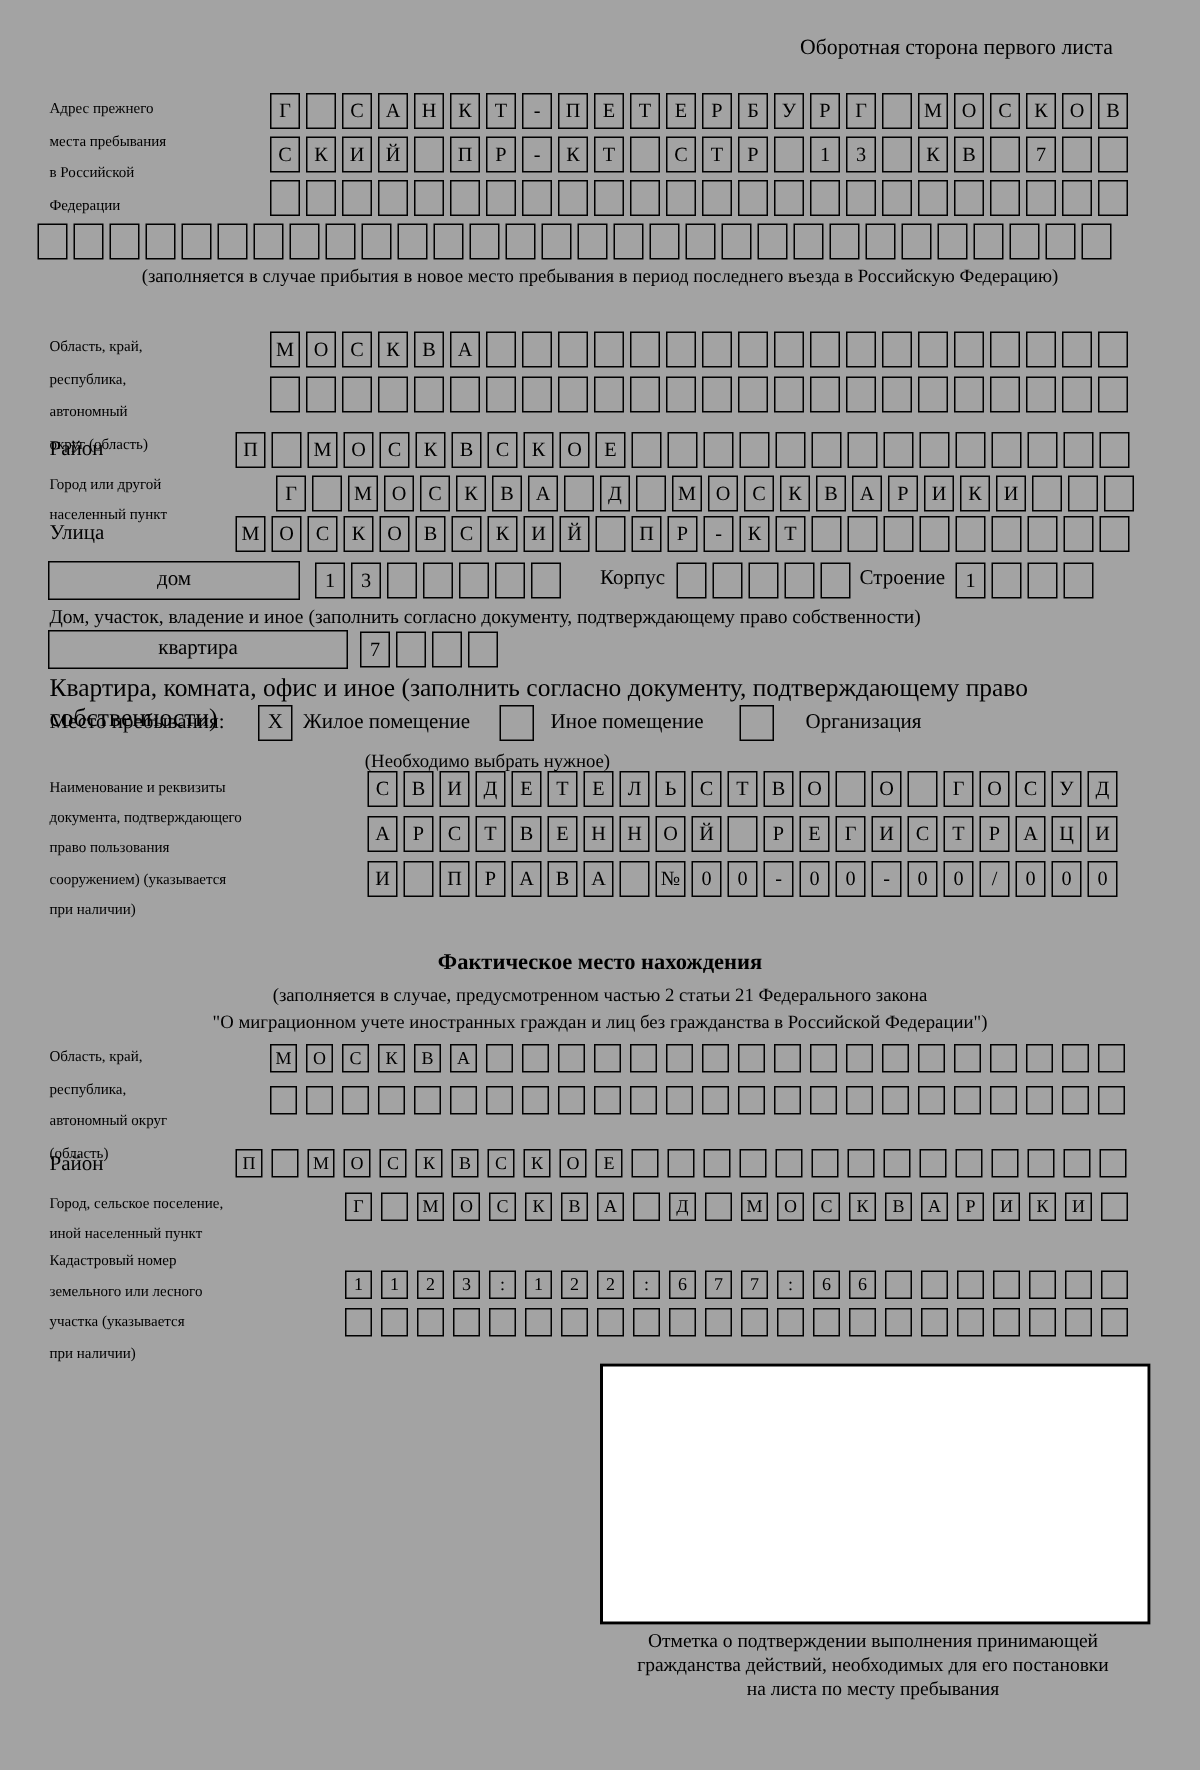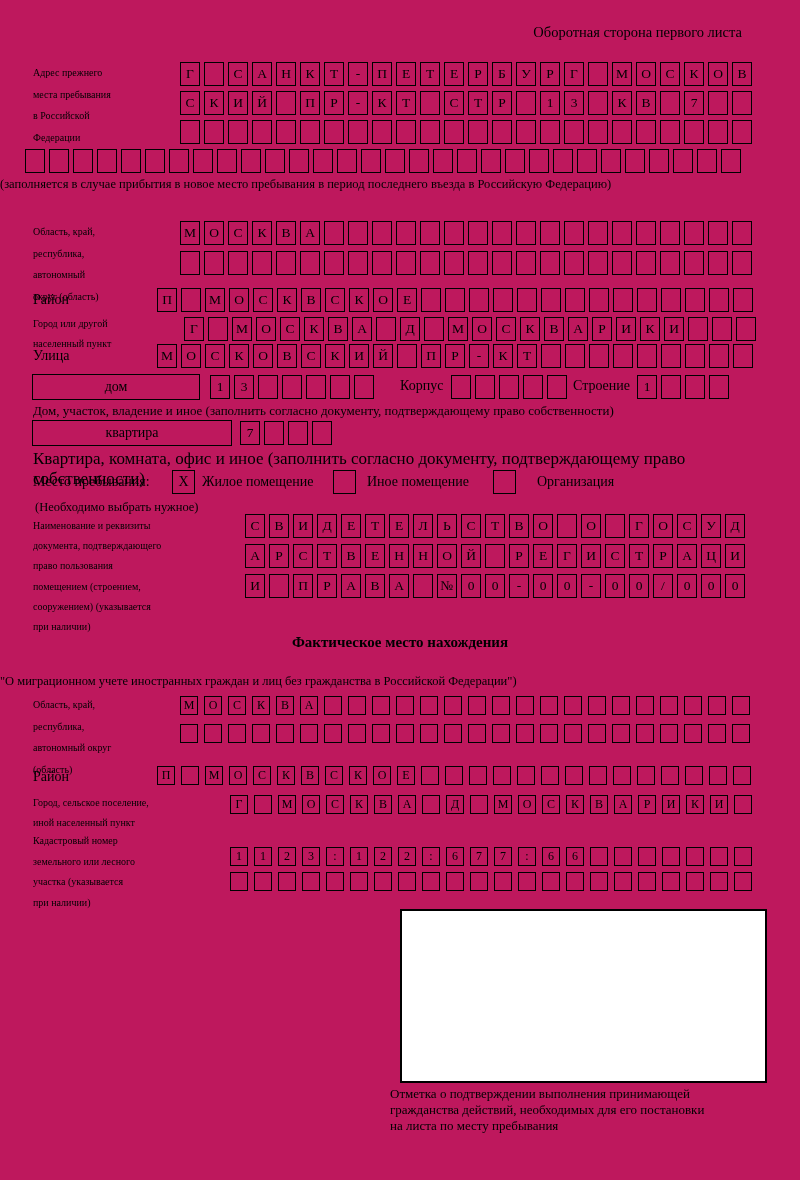--- a/index.html
+++ b/index.html
@@ -1,32 +1,32 @@
 <!DOCTYPE html>
 <html><head>
 <meta charset="utf-8">
 <style>
   html,body{margin:0;padding:0;background:#fff;}
-  .page{position:relative;width:800px;height:1180px;background:#be185d;color:#000;
+  .page{position:relative;width:800px;height:1180px;background:#a3a3a3;color:#000;
         font-family:"Liberation Serif","DejaVu Serif",serif;overflow:hidden;}
   .corner{position:absolute;top:24px;right:58px;font-size:14.5px;}
   .lbl{position:absolute;font-size:10px;line-height:21.5px;}
   .hdr{position:absolute;left:0;width:800px;text-align:center;font-weight:bold;font-size:15px;}
   .note{position:absolute;font-size:12.5px;}
   .cellrow{position:absolute;display:flex;}
   .cell{box-sizing:border-box;width:20px;height:24px;border:1.5px solid #000;margin-right:4px;
         display:flex;align-items:center;justify-content:center;font-size:13.5px;}
   .sm .cell{width:18px;height:19px;margin-right:6px;font-size:12px;}
   .boxfield{position:absolute;box-sizing:border-box;border:1.5px solid #000;
         display:flex;align-items:center;justify-content:center;font-size:14px;}
   .inline-lbl{position:absolute;font-size:14px;}
   .cb{position:absolute;box-sizing:border-box;width:23px;height:24px;border:1.5px solid #000;
         display:flex;align-items:center;justify-content:center;font-size:14px;}
   .stamp{position:absolute;border:2px solid #000;background:#fff;}
-  .center{}
+  .center{text-align:center;}
 </style>
 </head>
 <body>
 
 <div class="page">
 
   <div class="corner">Оборотная сторона первого листа</div>
 
   <div class="lbl" style="left:33px;top:62px;width:150px">
       <div>Адрес прежнего</div>
@@ -337,21 +337,20 @@
   <div class="cb" style="left:333px;top:470px"></div>
   <div class="inline-lbl" style="left:367px;top:474px">Иное помещение</div>
   <div class="cb" style="left:493px;top:470px"></div>
   <div class="inline-lbl" style="left:537px;top:474px">Организация</div>
   <div class="note center" style="left:35px;top:500px;width:580px">(Необходимо выбрать нужное)</div>
 
   <div class="lbl" style="left:33px;top:516px;line-height:20.2px;width:210px">
       <div>Наименование и реквизиты</div>
       <div>документа, подтверждающего</div>
       <div>право пользования</div>
-      <div>помещением (строением,</div>
       <div>сооружением) (указывается</div>
       <div>при наличии)</div>
     </div>
   <div class="cellrow" style="left:245px;top:514px">
       <div class="cell">С</div>
       <div class="cell">В</div>
       <div class="cell">И</div>
       <div class="cell">Д</div>
       <div class="cell">Е</div>
       <div class="cell">Т</div>
@@ -412,20 +411,21 @@
       <div class="cell">-</div>
       <div class="cell">0</div>
       <div class="cell">0</div>
       <div class="cell">/</div>
       <div class="cell">0</div>
       <div class="cell">0</div>
       <div class="cell">0</div>
     </div>
 
   <div class="hdr" style="top:634px">Фактическое место нахождения</div>
+  <div class="note center" style="left:0;top:656px;width:800px">(заполняется в случае, предусмотренном частью 2 статьи 21 Федерального закона</div>
   <div class="note center" style="left:0;top:674px;width:800px">"О миграционном учете иностранных граждан и лиц без гражданства в Российской Федерации")</div>
 
   <div class="lbl" style="left:33px;top:694px;width:165px">
       <div>Область, край,</div>
       <div>республика,</div>
       <div>автономный округ</div>
       <div>(область)</div>
     </div>
   <div class="cellrow sm" style="left:180px;top:696px">
       <div class="cell">М</div>

